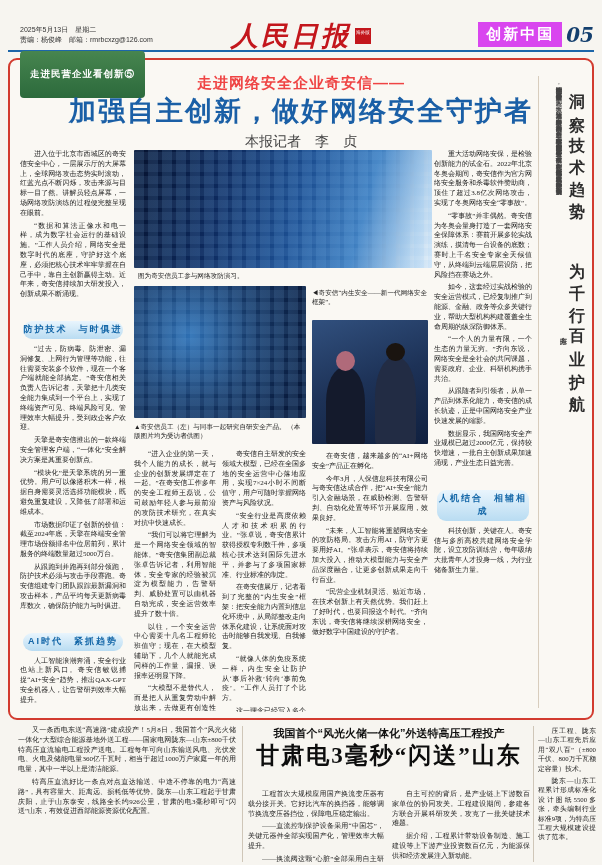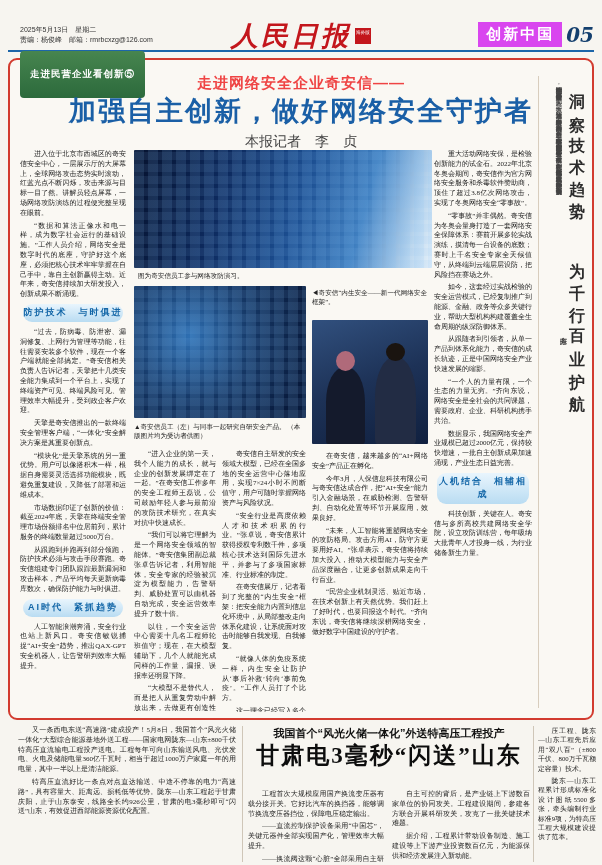--- a/index.html
+++ b/index.html
@@ -19,21 +19,21 @@
 
   
   .main-box { position:absolute; left:8px; top:58px; width:586px; height:662px; border:2.5px solid #d23b2f; border-radius:9px; background:#faf8f3; }
   .badge { position:absolute; left:10px; top:-9px; background:linear-gradient(180deg,#47854f,#2c6a3c); color:#fff; font-family:Liberation Serif, serif; font-weight:bold; font-size:9.5px; letter-spacing:1px; padding:17px 10px; border-radius:4px; }
   .kicker { position:absolute; top:14px; left:0; width:100%; text-align:center; font-family:"Liberation Sans", sans-serif; font-weight:bold; font-size:15px; color:#ef4444; letter-spacing:1px; }
   .main-title { position:absolute; top:33px; left:0; width:100%; text-align:center; font-family:"Liberation Sans", sans-serif; font-weight:bold; font-size:27px; color:#1a5fa6; letter-spacing:2px; }
   .byline { position:absolute; top:73px; left:0; width:100%; text-align:center; font-size:14px; color:#444; }
 
   .col { position:absolute; overflow:hidden; }
   .para { font-size:7px; line-height:9.8px; text-align:justify; text-indent:2em; margin-bottom:3px; color:#1c1c1c; }
-  .pill { display:block; width:94%; margin:4px auto 6px auto; text-align:center; background:linear-gradient(180deg,#e9f5fd,#b9dcf2); color:#1467a8; font-family:"Liberation Sans", sans-serif; font-weight:bold; font-size:9px; letter-spacing:2px; padding:2.5px 0; border-radius:9px; }
+  .pill { display:block; width:94%; margin:21px auto 6px auto; text-align:center; background:linear-gradient(180deg,#e9f5fd,#b9dcf2); color:#1467a8; font-family:"Liberation Sans", sans-serif; font-weight:bold; font-size:9px; letter-spacing:2px; padding:2.5px 0; border-radius:9px; }
 
   .photo { position:absolute; overflow:hidden; border-radius:1px; }
   .photo .grid { position:absolute; inset:0; opacity:.5;
     background:
       repeating-linear-gradient(90deg, rgba(140,195,245,.28) 0 10px, transparent 10px 14px),
       repeating-linear-gradient(0deg, rgba(140,195,245,.20) 0 8px, transparent 8px 12px); }
   .photo1 { background:linear-gradient(105deg,#06122e 0%,#0d2a5e 30%,#1c4f92 55%,#3f7fc0 75%,#bcd7ee 92%,#e8f2fa 100%); }
   .photo2 { background:radial-gradient(circle at 32% 38%, #2e6fb2 0%, #153765 45%, #081a3c 85%); }
   .photo3 { background:linear-gradient(160deg,#31507e 0%,#1d3257 50%,#10203f 100%); }
   .fig { position:absolute; bottom:0; border-radius:46% 46% 6% 6%; }
@@ -147,22 +147,22 @@
           <p class="para">“未来，人工智能将重塑网络安全的攻防格局。攻击方用AI，防守方更要用好AI。”张卓表示，奇安信将持续加大投入，推动大模型能力与安全产品深度融合，让更多创新成果走向千行百业。</p>
           <p class="para">“民营企业机制灵活、贴近市场，在技术创新上有天然优势。我们赶上了好时代，也要回报这个时代。”齐向东说，奇安信将继续深耕网络安全，做好数字中国建设的守护者。</p>
         </div>
     </div>
 
     <div class="col" style="left:424px; top:90px; width:98px; height:562px;">
       <div>
           <p class="para">重大活动网络安保，是检验创新能力的试金石。2022年北京冬奥会期间，奇安信作为官方网络安全服务和杀毒软件赞助商，顶住了超过3.8亿次网络攻击，实现了冬奥网络安全“零事故”。</p>
           <p class="para">“零事故”并非偶然。奇安信为冬奥会量身打造了一套网络安全保障体系：赛前开展多轮实战演练，摸清每一台设备的底数；赛时上千名安全专家全天候值守，从终端到云端层层设防，把风险挡在赛场之外。</p>
           <p class="para">如今，这套经过实战检验的安全运营模式，已经复制推广到能源、金融、政务等众多关键行业，帮助大型机构构建覆盖全生命周期的纵深防御体系。</p>
+          <p class="para">“一个人的力量有限，一个生态的力量无穷。”齐向东说，网络安全是全社会的共同课题，需要政府、企业、科研机构携手共治。</p>
           <p class="para">从跟随者到引领者，从单一产品到体系化能力，奇安信的成长轨迹，正是中国网络安全产业快速发展的缩影。</p>
-          <p class="para">“一个人的力量有限，一个生态的力量无穷。”齐向东说，网络安全是全社会的共同课题，需要政府、企业、科研机构携手共治。</p>
           <p class="para">数据显示，我国网络安全产业规模已超过2000亿元，保持较快增速，一批自主创新成果加速涌现，产业生态日益完善。</p>
         </div>
       <span class="pill">人机结合　相辅相成</span>
       <div>
           <p class="para">科技创新，关键在人。奇安信与多所高校共建网络安全学院，设立攻防训练营，每年吸纳大批青年人才投身一线，为行业储备新生力量。</p>
         </div>
     </div>
 
     <div class="strip">
       <div class="strip-body">站在数字文明的门槛上回望，网络安全从来没有像今天这样重要。人工智能、大数据、云计算加速落地，网络攻击手段不断翻新，唯有洞察技术趋势、坚持自主创新，把核心技术牢牢掌握在自己手中，才能筑牢数字时代的安全底座。安全企业要与千行百业同行，在实战中打磨技术，在创新中壮大能力，用体系化防御应对体系化攻击，以人才培养夯实产业根基，为数字中国建设保驾护航。（作者为奇安信集团董事长）</div>

